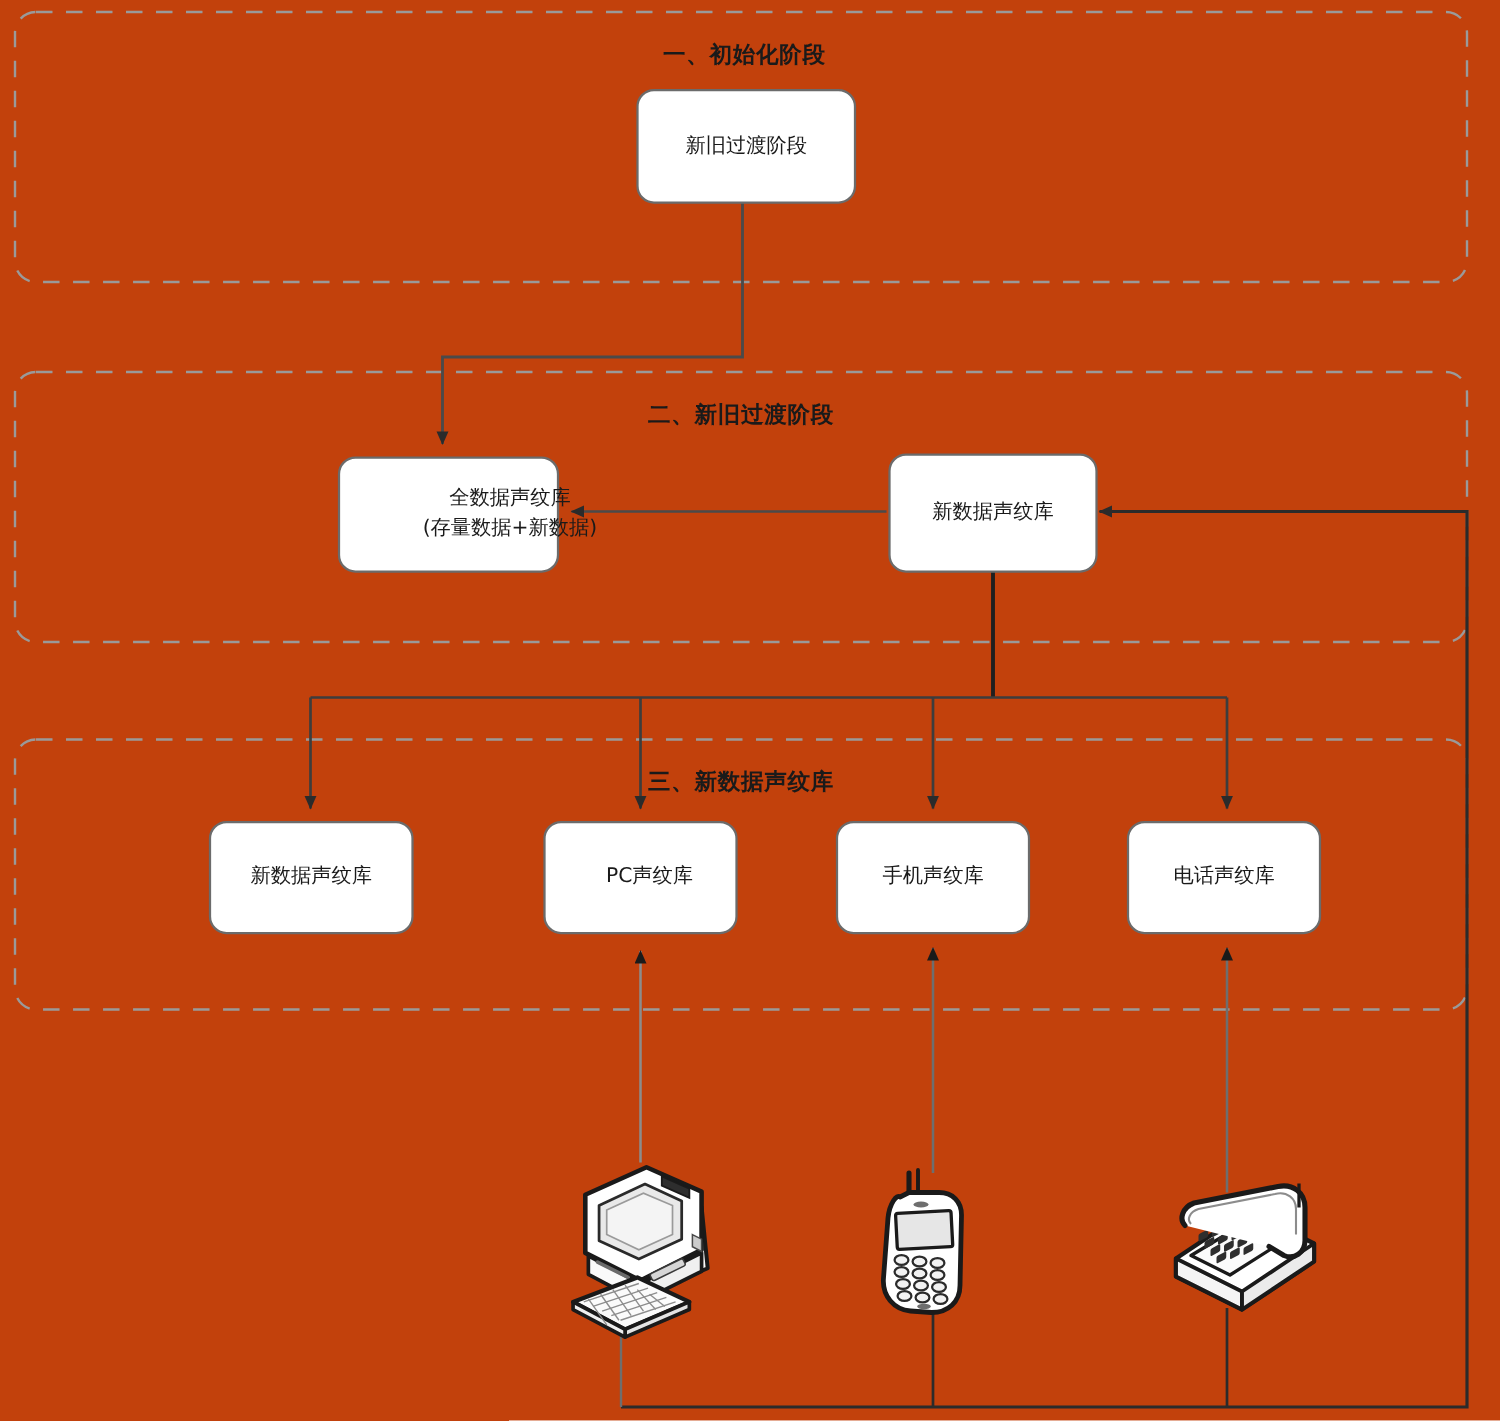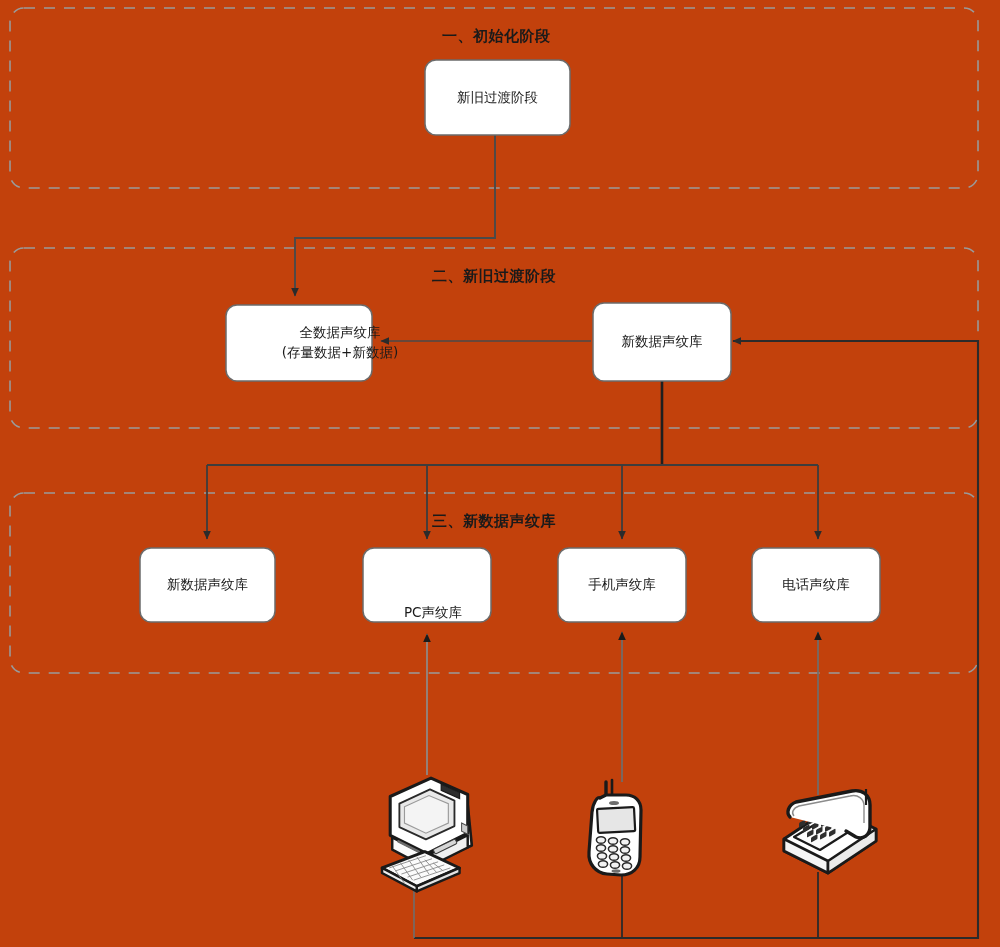--- a/index.html
+++ b/index.html
@@ -233,17 +233,17 @@
 
   <div class="phase-title" style="left:442px; top:27px;">一、初始化阶段</div>
   <div class="phase-title" style="left:432px; top:267px;">二、新旧过渡阶段</div>
   <div class="phase-title" style="left:432px; top:512px;">三、新数据声纹库</div>
 
   <div class="node-label" style="left:425px; top:60px; width:145px; height:75px;">新旧过渡阶段</div>
   <div class="node-label" style="left:226px; top:305px; width:146px; height:76px;padding-left:41px;">全数据声纹库
 (存量数据+新数据)</div>
   <div class="node-label" style="left:593px; top:303px; width:138px; height:78px;">新数据声纹库</div>
   <div class="node-label" style="left:140px; top:548px; width:135px; height:74px;">新数据声纹库</div>
-  <div class="node-label" style="left:363px; top:548px; width:140px; height:74px;margin-top:28px;">PC声纹库</div>
+  <div class="node-label" style="left:363px; top:548px; width:140px; height:74px;">PC声纹库</div>
   <div class="node-label" style="left:558px; top:548px; width:128px; height:74px;text-align:center;">手机声纹库</div>
   <div class="node-label" style="left:752px; top:548px; width:128px; height:74px;">电话声纹库</div>
 
 </div>
 
 </body></html>

